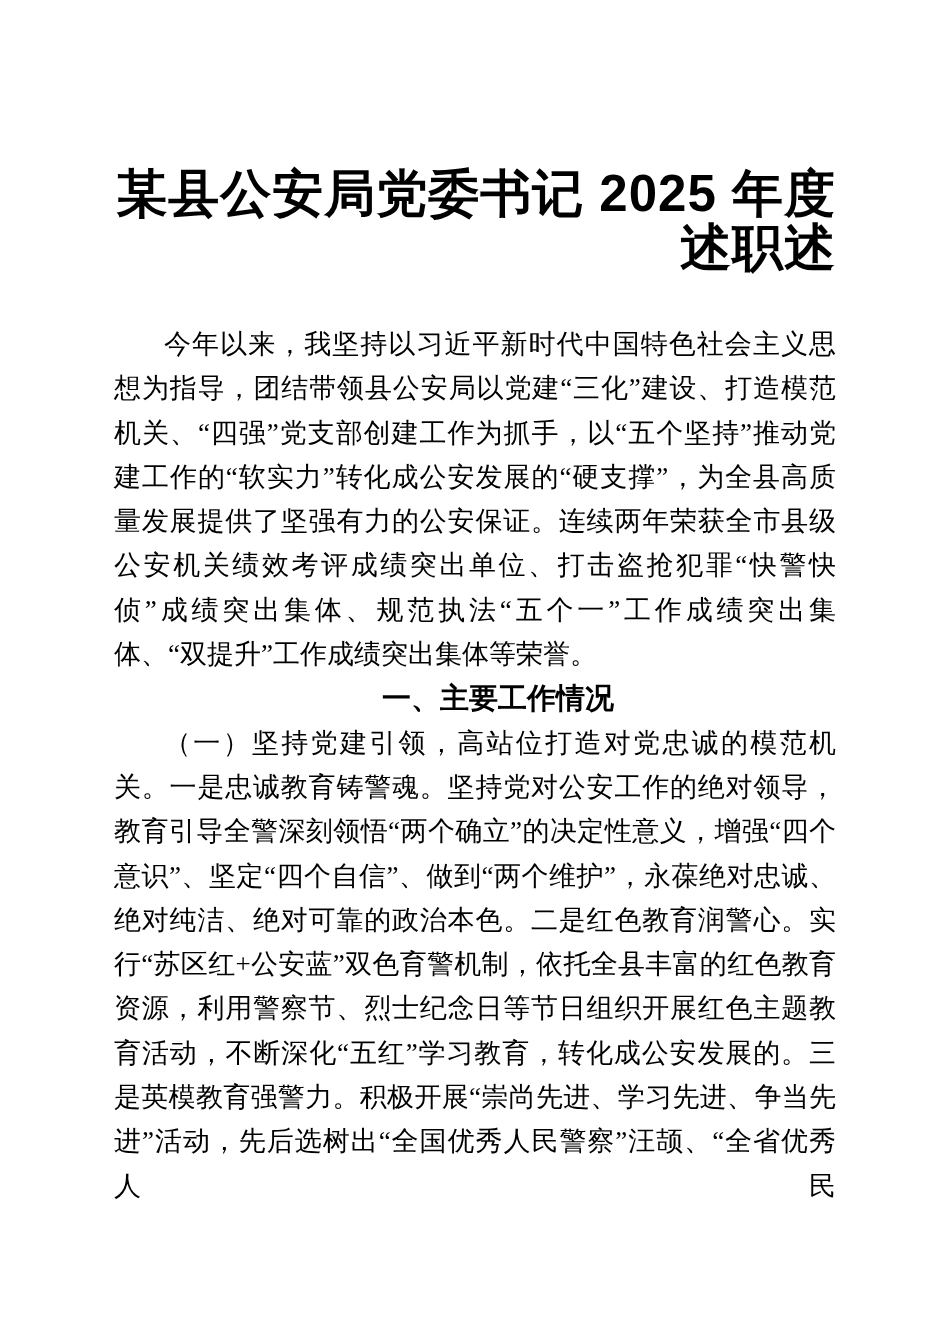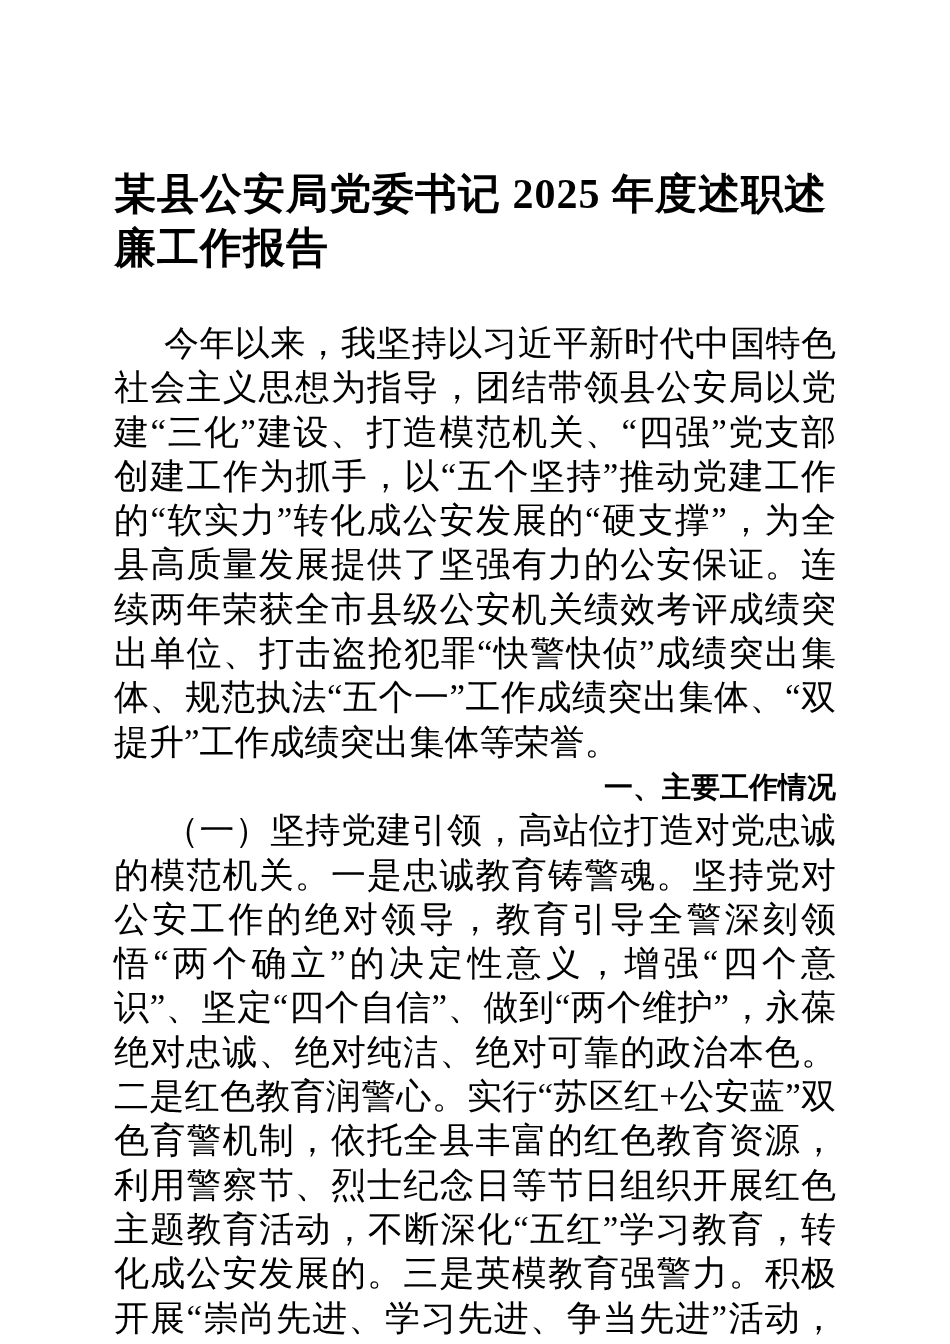--- a/index.html
+++ b/index.html
@@ -11,62 +11,61 @@
     position: relative;
     width: 950px;
     height: 1344px;
     box-sizing: border-box;
     padding: 167px 114px 0 114px;
     background: #ffffff;
     color: #000000;
     overflow: hidden;
   }
   .doc-title {
-    font-family: Liberation Serif, serif;
+    font-family: Liberation Sans, sans-serif;
     font-weight: 700;
-    font-size: 42px;
+    font-size: 51px;
     line-height: 54px;
-    text-align: left;
+    text-align: right;
     letter-spacing: 1px;
   }
   .para {
     font-family: "Liberation Serif", serif;
-    font-size: 35px;
+    font-size: 27px;
     line-height: 44.3px;
     text-align: justify;
     text-justify: inter-ideograph;
     margin: 0;
   }
   .intro-para {
     margin-top: 47px;
     text-indent: 50px;
   }
   .section-heading {
     font-family: "Liberation Sans", sans-serif;
     font-weight: 700;
     font-size: 29px;
     line-height: 44.3px;
     text-indent: 46px;
     margin: 0;
-    text-align: right;
+    text-align: center;
   }
   .section-para {
     text-indent: 50px;
     
     text-align-last: justify;
   }
 </style>
 </head>
 <body>
 
 <div class="page">
 
   <div class="doc-title">
     <div>某县公安局党委书记 2025 年度述职述</div>
-    <div>廉工作报告</div>
   </div>
 
   <p class="para intro-para">今年以来，我坚持以习近平新时代中国特色社会主义思想为指导，团结带领县公安局以党建“三化”建设、打造模范机关、“四强”党支部创建工作为抓手，以“五个坚持”推动党建工作的“软实力”转化成公安发展的“硬支撑”，为全县高质量发展提供了坚强有力的公安保证。连续两年荣获全市县级公安机关绩效考评成绩突出单位、打击盗抢犯罪“快警快侦”成绩突出集体、规范执法“五个一”工作成绩突出集体、“双提升”工作成绩突出集体等荣誉。</p>
 
   <h2 class="section-heading">一、主要工作情况</h2>
 
   <p class="para section-para">（一）坚持党建引领，高站位打造对党忠诚的模范机关。一是忠诚教育铸警魂。坚持党对公安工作的绝对领导，教育引导全警深刻领悟“两个确立”的决定性意义，增强“四个意识”、坚定“四个自信”、做到“两个维护”，永葆绝对忠诚、绝对纯洁、绝对可靠的政治本色。二是红色教育润警心。实行“苏区红+公安蓝”双色育警机制，依托全县丰富的红色教育资源，利用警察节、烈士纪念日等节日组织开展红色主题教育活动，不断深化“五红”学习教育，转化成公安发展的。三是英模教育强警力。积极开展“崇尚先进、学习先进、争当先进”活动，先后选树出“全国优秀人民警察”汪颉、“全省优秀人民</p>
 
 </div>
 

